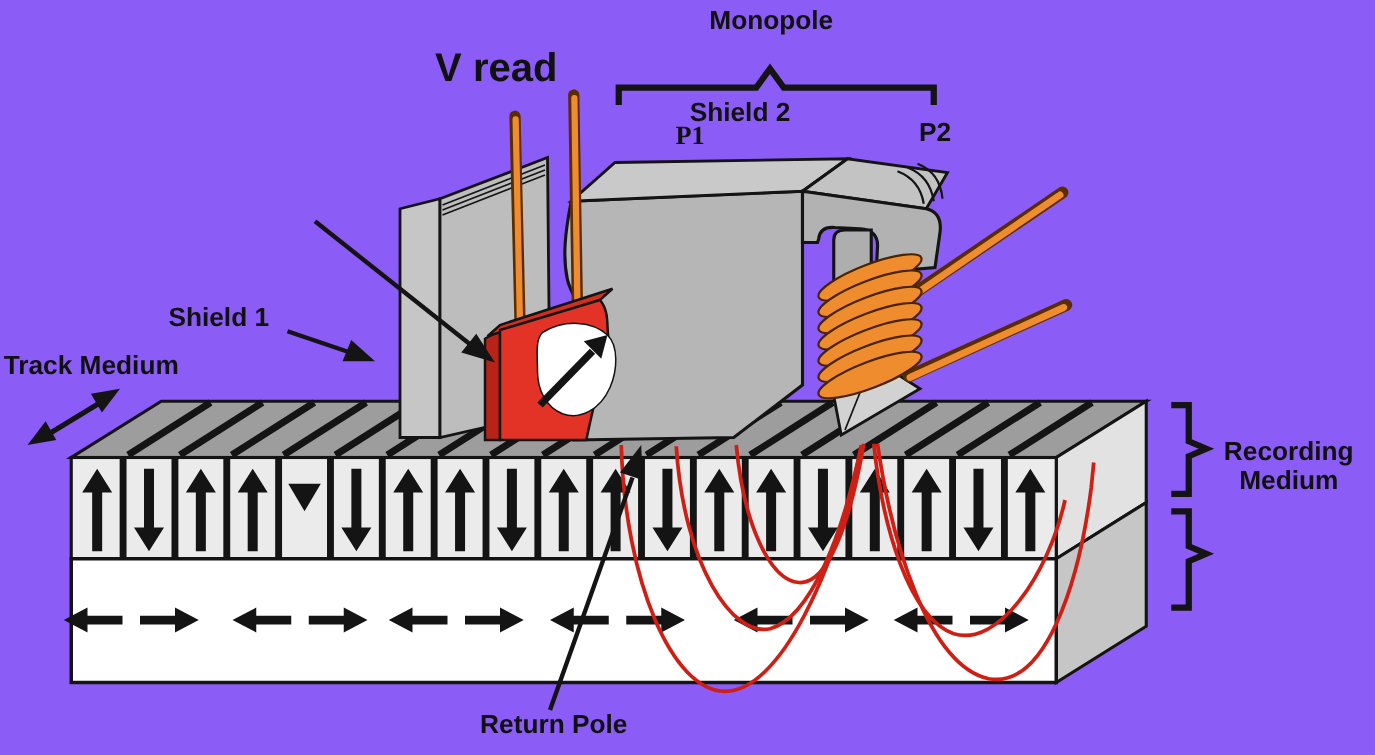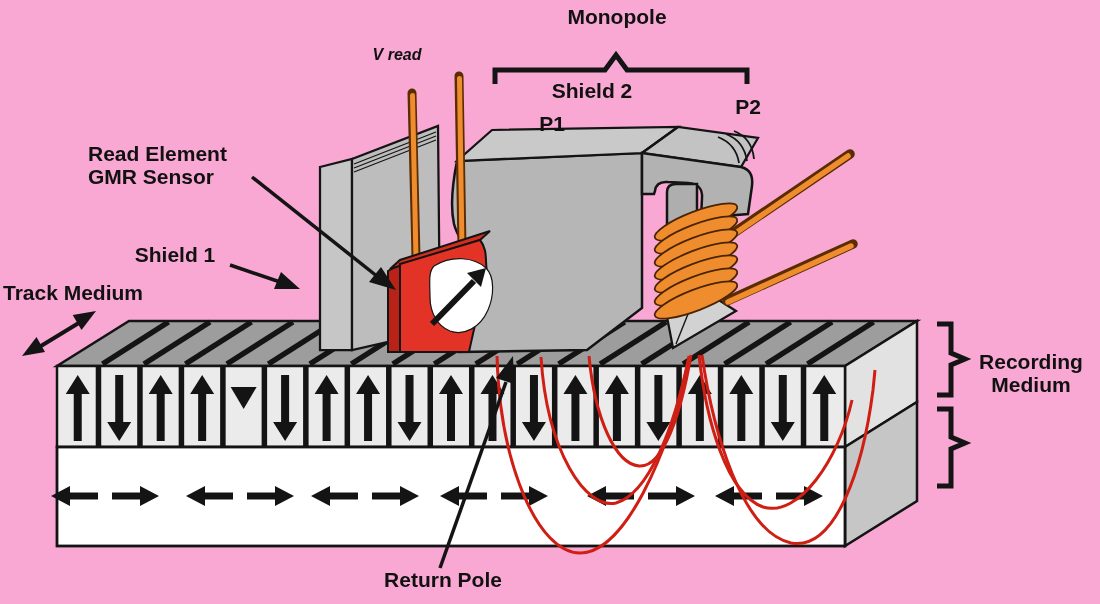--- a/index.html
+++ b/index.html
@@ -1,26 +1,26 @@
 <!DOCTYPE html>
 <html><head>
 <meta charset="utf-8">
 <style>
   html,body{margin:0;padding:0;background:#fff;}
   #stage{
-    position:relative;width:1100px;height:604px;background:#f9a8d4;overflow:hidden;
+    position:relative;width:1100px;height:604px;background:#8b5cf6;overflow:hidden;
     font-family:"Liberation Sans", sans-serif;
   }
   #diagram-svg{position:absolute;left:0;top:0;}
   .lbl{
     position:absolute;font-weight:bold;font-size:21px;line-height:23px;color:#111;
     white-space:nowrap;text-align:center;transform:translateX(-50%);
   }
   .lbl.left-align{transform:none;text-align:left;}
-  .lbl.big{font-size:16px;line-height:25px;font-style:italic;}
+  .lbl.big{font-size:32px;line-height:25px;}
 </style>
 </head>
 <body>
 
 <div id="stage">
 
 <svg id="diagram-svg" width="1100" height="604" viewBox="0 0 1100 604">
 
   <g>
     <path d="M57,366 L845,366 L917,321 L129,321 Z" fill="#9d9d9d" stroke="#141414" stroke-width="2.5"></path>
@@ -217,27 +217,23 @@
     <path d="M495,84 L495,70 L605,70 L616,55 L627,70 L747,70 L747,84"></path>
     <path d="M937,324 L951,324 L951,353 L965,359 L951,365 L951,395 L937,395"></path>
     <path d="M937,409 L951,409 L951,437 L965,443 L951,449 L951,486 L937,486"></path>
   </g>
 </svg>
 
 <div class="lbl" style="left:617px;top:5px;">
   <div>Monopole</div>
 </div>
 <div class="lbl" style="left:592px;top:79px;">Shield 2</div>
-<div class="lbl" style="left:552px;top:112px;">P1</div>
+<div class="lbl" style="left:552px;top:97px;font-family:Liberation Serif, serif;">P1</div>
 <div class="lbl" style="left:712px;top:95px;margin-left:36px;">P2</div>
 <div class="lbl big" style="left:397px;top:42px;">V read</div>
-<div class="lbl left-align" style="left:88px;top:142px;">
-  <div>Read Element</div>
-  <div>GMR Sensor</div>
-</div>
 <div class="lbl" style="left:175px;top:243px;">Shield 1</div>
 <div class="lbl" style="left:73px;top:281px;">Track Medium</div>
 <div class="lbl" style="left:1031px;top:350px;">
   <div>Recording</div>
   <div>Medium</div>
 </div>
 <div class="lbl" style="left:443px;top:568px;">Return Pole</div>
 
 </div>
 

